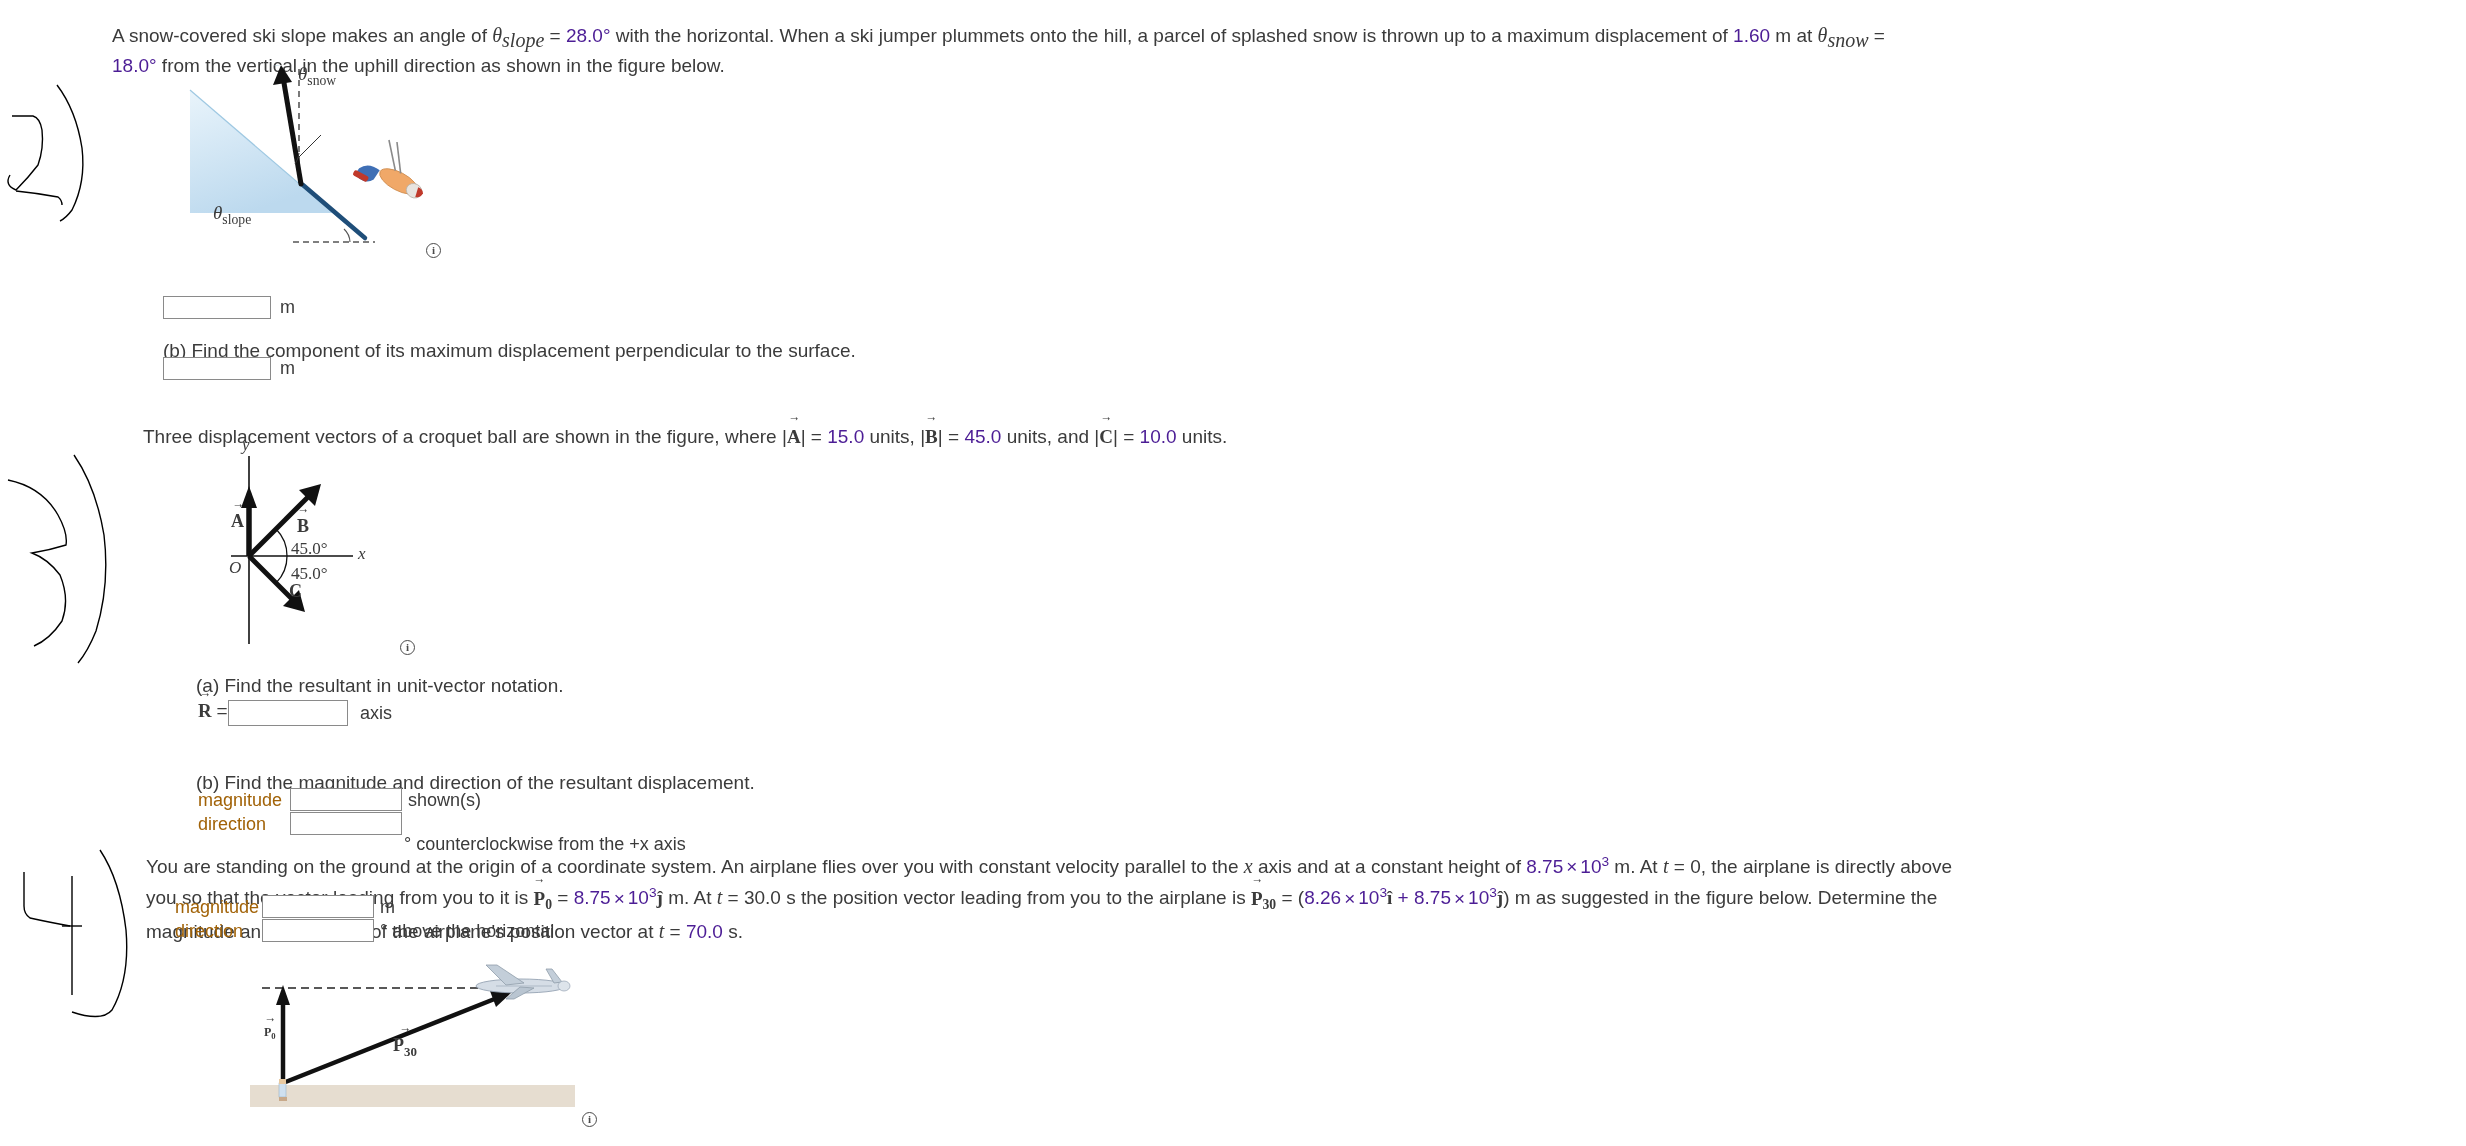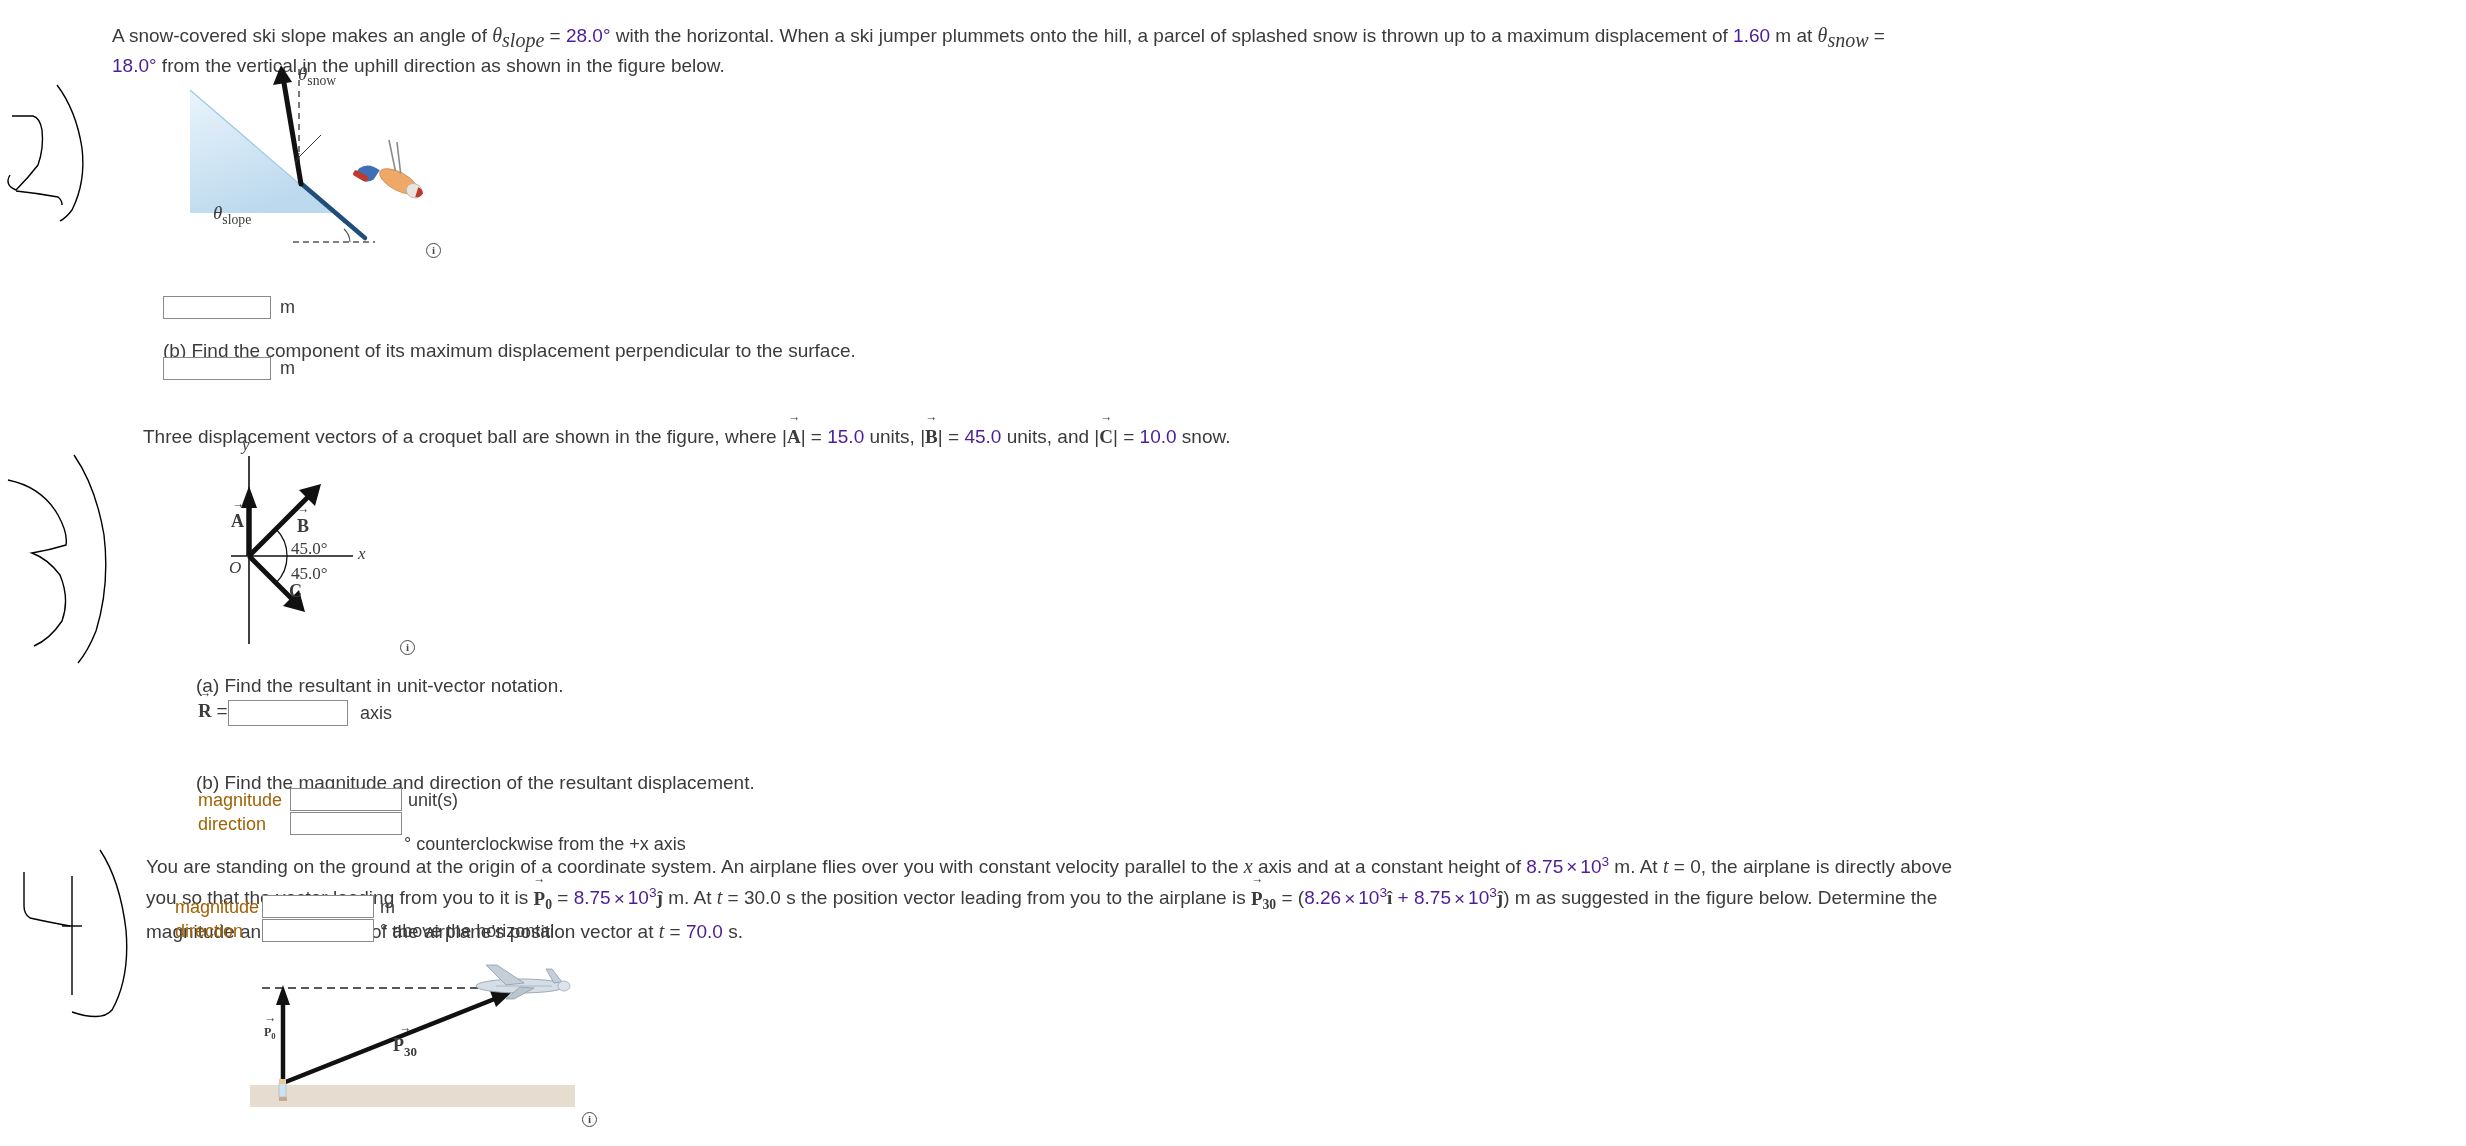--- a/index.html
+++ b/index.html
@@ -167,21 +167,21 @@
   <input class="ansbox" type="text" style="left: 163px; top: 296px;" value="">
   <div class="unit" style="left:280px; top:296px;"><span>m</span></div>
 
   <div class="qtext" style="left:163px; top:338px;">
     <span>(b) Find the component of its maximum displacement perpendicular to the surface.</span>
   </div>
   <input class="ansbox" type="text" style="left: 163px; top: 357px;" value="">
   <div class="unit" style="left:280px; top:357px;"><span>m</span></div>
 
   <div class="qtext" style="left:143px; top:424px; width:1800px;">
-    <span>Three displacement vectors of a croquet ball are shown in the figure, where |</span><span class="vec">A</span><span>| = </span><span class="val">15.0</span><span> units, |</span><span class="vec">B</span><span>| = </span><span class="val">45.0</span><span> units, and |</span><span class="vec">C</span><span>| = </span><span class="val">10.0</span><span> snow.</span>
+    <span>Three displacement vectors of a croquet ball are shown in the figure, where |</span><span class="vec">A</span><span>| = </span><span class="val">15.0</span><span> units, |</span><span class="vec">B</span><span>| = </span><span class="val">45.0</span><span> units, and |</span><span class="vec">C</span><span>| = </span><span class="val">10.0</span><span> units.</span>
   </div>
 
   <div class="fig" style="left:225px; top:448px; width:240px; height:205px;">
     <svg width="240" height="205" viewBox="0 0 240 205">
 
       <line x1="24" y1="8" x2="24" y2="196" stroke="#111" stroke-width="1.6"></line>
       <line x1="6" y1="108" x2="128" y2="108" stroke="#111" stroke-width="1.6"></line>
 
       <line x1="24" y1="108" x2="24" y2="52" stroke="#111" stroke-width="5.5" stroke-linecap="butt"></line>
       <polygon points="24,38 16,60 32,60" fill="#111"></polygon>
@@ -214,21 +214,21 @@
     <span style="font-family:'Liberation Sans',sans-serif;">=</span>
   </div>
   <input class="ansbox" type="text" style="left: 228px; top: 700px; width: 120px; height: 26px;" value="">
   <div class="unit" style="left:360px; top:702px;"><span>axis</span></div>
 
   <div class="qtext" style="left:196px; top:770px;">
     <span>(b) Find the magnitude and direction of the resultant displacement.</span>
   </div>
   <div class="lbl" style="left:198px; top:789px;"><span>magnitude</span></div>
   <input class="ansbox" type="text" style="left: 290px; top: 788px; width: 112px;" value="">
-  <div class="unit" style="left:408px; top:789px;"><span>unit(s)</span></div>
+  <div class="unit" style="left:408px; top:789px;"><span>shown(s)</span></div>
 
   <div class="lbl" style="left:198px; top:813px;"><span>direction</span></div>
   <input class="ansbox" type="text" style="left: 290px; top: 812px; width: 112px;" value="">
   <div class="unit" style="left:404px; top:813px;margin-top:20px;"><span>° counterclockwise from the +x axis</span></div>
 
   <div class="qtext" style="left:146px; top:849px; width:1810px;">
     <span>You are standing on the ground at the origin of a coordinate system. An airplane flies over you with constant velocity parallel to the </span><span class="ital">x</span><span> axis and at a constant height of </span><span class="val">8.75</span><span class="val" style="padding:0 3px;">×</span><span class="val">10</span><sup class="val">3</sup><span> m. At </span><span class="ital">t</span><span> = 0, the airplane is directly above you so that the vector leading from you to it is </span><span class="vec">P</span><sub style="font-weight:bold;font-family:'Liberation Serif',serif;">0</sub><span> = </span><span class="val">8.75</span><span class="val" style="padding:0 3px;">×</span><span class="val">10</span><sup class="val">3</sup><span style="font-weight:bold;font-family:'Liberation Serif',serif;">ĵ</span><span> m. At </span><span class="ital">t</span><span> = 30.0 s the position vector leading from you to the airplane is </span><span class="vec">P</span><sub style="font-weight:bold;font-family:'Liberation Serif',serif;">30</sub><span> = (</span><span class="val">8.26</span><span class="val" style="padding:0 3px;">×</span><span class="val">10</span><sup class="val">3</sup><span style="font-weight:bold;font-family:'Liberation Serif',serif;">î</span><span class="val"> + </span><span class="val">8.75</span><span class="val" style="padding:0 3px;">×</span><span class="val">10</span><sup class="val">3</sup><span style="font-weight:bold;font-family:'Liberation Serif',serif;">ĵ</span><span>) m as suggested in the figure below. Determine the magnitude and orientation of the airplane's position vector at </span><span class="ital">t</span><span> = </span><span class="val">70.0</span><span> s.</span>
   </div>
 
   <div class="lbl" style="left:175px; top:896px;"><span>magnitude</span></div>

